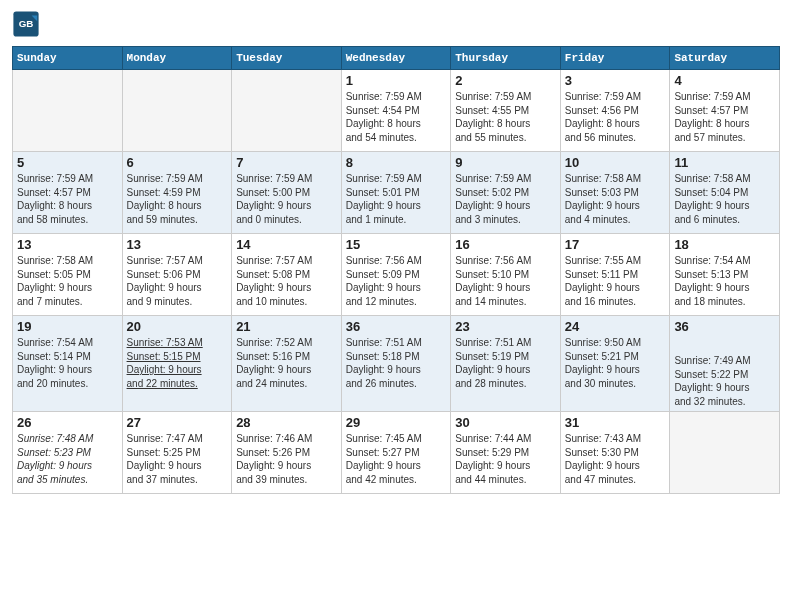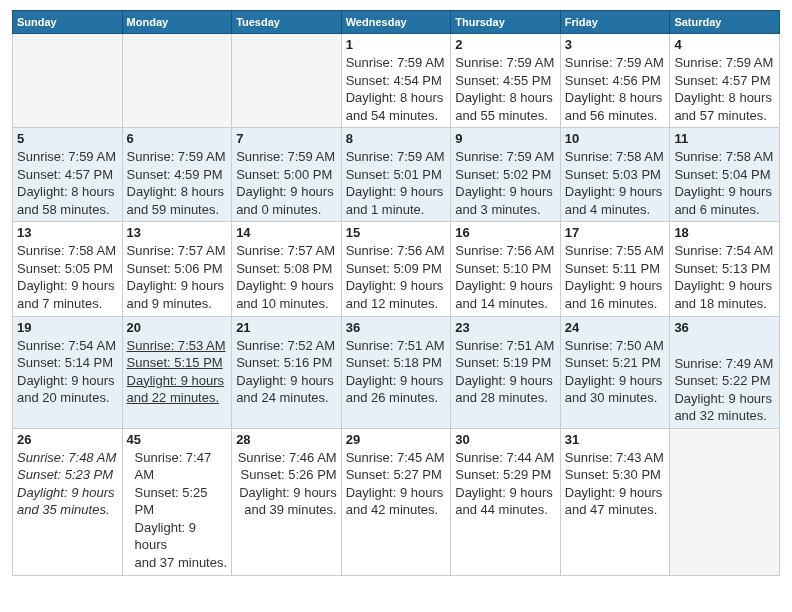--- a/index.html
+++ b/index.html
@@ -47,51 +47,69 @@
       table-layout: fixed;
     }
     .calendar th {
       background: #2471a3;
       color: #fff;
       font-size: 11px;
       font-weight: bold;
       padding: 5px 4px;
       text-align: left;
       border: 1px solid #1a5276;
+      font-family: Liberation Mono, monospace;
     }
     .calendar td {
       border: 1px solid #ccc;
       vertical-align: top;
       padding: 3px 4px;
       height: 82px;
       background: #fff;
     }
     .calendar td.empty {
       background: #f5f5f5;
     }
     .day-num {
       font-size: 13px;
       font-weight: bold;
       color: #222;
       display: block;
       margin-bottom: 2px;
     }
     .day-info {
-      font-size: 13px;
+      font-size: 10px;
       color: #333;
       line-height: 1.35;
     }
     .row-shaded td {
       background: #e8f0f7;
     }
   </style>
 </head>
 <body>
 
 <div class="container">
+  <div class="header-row">
+    <div class="logo">
+      <svg class="logo-icon" viewBox="0 0 40 40">
+        <rect x="2" y="2" width="36" height="36" rx="4" fill="#1a5276"></rect>
+        <text x="20" y="24" text-anchor="middle" fill="white" font-size="14" font-weight="bold">GB</text>
+        <polygon points="28,8 36,8 36,16" fill="#2980b9"></polygon>
+      </svg>
+      <div>
+        <div style="font-size:15px;font-weight:bold;color:#1a5276;line-height:1.1;"></div>
+        <div style="font-size:15px;font-weight:bold;color:#2980b9;line-height:1.1;"></div>
+      </div>
+    </div>
+    <div class="title-block">
+      <div class="month-title"></div>
+      <div class="location-title"></div>
+    </div>
+  </div>
 
   <table class="calendar">
     <thead>
       <tr>
       <th>Sunday</th>
           <th>Monday</th>
           <th>Tuesday</th>
           <th>Wednesday</th>
           <th>Thursday</th>
           <th>Friday</th>
@@ -265,21 +283,21 @@
           </td>
           <td>
             <span class="day-num">23</span>
             <div class="day-info" style="white-space: pre-line;">Sunrise: 7:51 AM
 Sunset: 5:19 PM
 Daylight: 9 hours
 and 28 minutes.</div>
           </td>
           <td>
             <span class="day-num">24</span>
-            <div class="day-info" style="white-space: pre-line;">Sunrise: 7:50 AM
+            <div class="day-info" style="white-space: pre-line;">Sunrise: 9:50 AM
 Sunset: 5:21 PM
 Daylight: 9 hours
 and 30 minutes.</div>
           </td>
           <td>
             <span class="day-num">36</span>
             <div class="day-info" style="white-space: pre-line; margin-top: 20px;">Sunrise: 7:49 AM
 Sunset: 5:22 PM
 Daylight: 9 hours
 and 32 minutes.</div>
@@ -287,29 +305,29 @@
         </tr>
         <tr>
           <td>
             <span class="day-num">26</span>
             <div class="day-info" style="white-space: pre-line; font-style: italic;">Sunrise: 7:48 AM
 Sunset: 5:23 PM
 Daylight: 9 hours
 and 35 minutes.</div>
           </td>
           <td>
-            <span class="day-num">45</span>
-            <div class="day-info" style="white-space: pre-line; margin-left: 8px;">Sunrise: 7:47 AM
+            <span class="day-num">27</span>
+            <div class="day-info" style="white-space: pre-line;">Sunrise: 7:47 AM
 Sunset: 5:25 PM
 Daylight: 9 hours
 and 37 minutes.</div>
           </td>
           <td>
             <span class="day-num">28</span>
-            <div class="day-info" style="white-space: pre-line; text-align: right;">Sunrise: 7:46 AM
+            <div class="day-info" style="white-space: pre-line;">Sunrise: 7:46 AM
 Sunset: 5:26 PM
 Daylight: 9 hours
 and 39 minutes.</div>
           </td>
           <td>
             <span class="day-num">29</span>
             <div class="day-info" style="white-space: pre-line;">Sunrise: 7:45 AM
 Sunset: 5:27 PM
 Daylight: 9 hours
 and 42 minutes.</div>

